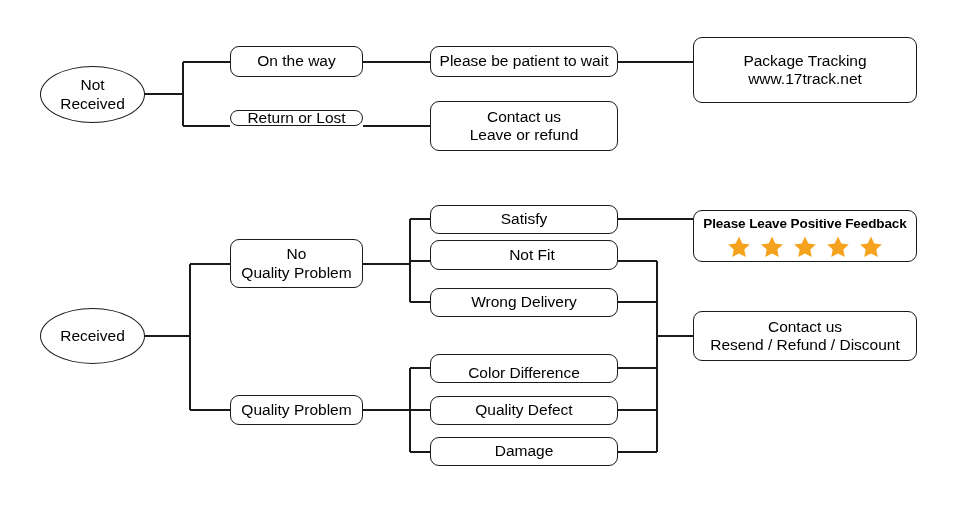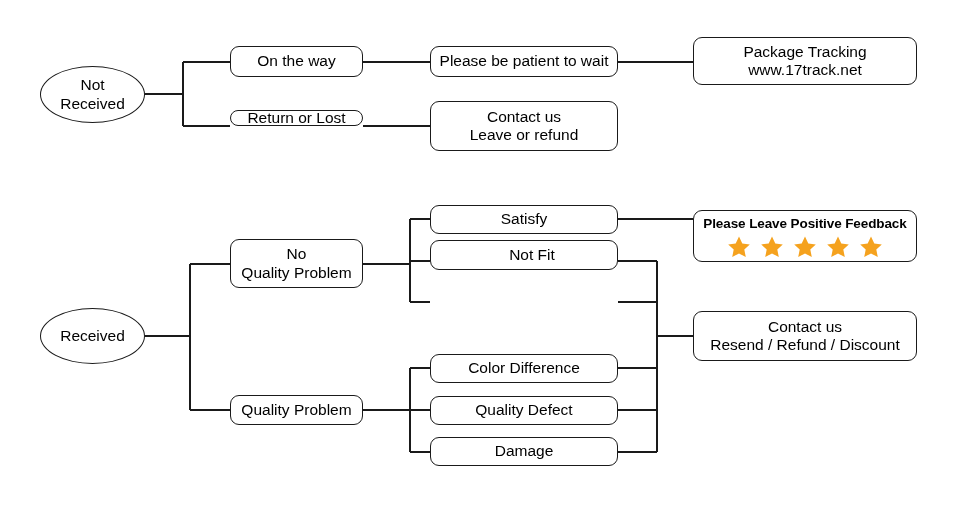--- a/index.html
+++ b/index.html
@@ -135,21 +135,21 @@
 
   <div class="node rrect fs16" style="left:430px; top:46px; width:188px; height:31px;">
     <span class="line">Please be patient to wait</span>
   </div>
 
   <div class="node rrect fs16" style="left:430px; top:101px; width:188px; height:50px;">
     <span class="line">Contact us</span>
     <span class="line">Leave or refund</span>
   </div>
 
-  <div class="node rrect fs16" style="left:693px; top:37px; width:224px; height:48px;">
+  <div class="node rrect fs16" style="left:693px; top:37px; width:224px; height:66px;">
     <span class="line">Package Tracking</span>
     <span class="line">www.17track.net</span>
   </div>
 
   <div class="node ellipse fs16" style="left:40px; top:308px; width:105px; height:56px;">
     <span class="line">Received</span>
   </div>
 
   <div class="node rrect fs16" style="left:230px; top:239px; width:133px; height:49px;">
     <span class="line">No</span>
@@ -161,22 +161,25 @@
   </div>
 
   <div class="node rrect fs16" style="left:430px; top:205px; width:188px; height:29px;">
     <span class="line">Satisfy</span>
   </div>
 
   <div class="node rrect fs16" style="left:430px; top:240px; width:188px; height:30px;padding-left:16px;">
     <span class="line">Not Fit</span>
   </div>
 
-
-  <div class="node rrect fs16" style="left:430px; top:354px; width:188px; height:29px;">
+  <div class="node rrect fs16" style="left:430px; top:288px; width:188px; height:29px;">
+    <span class="line">Wrong Delivery</span>
+  </div>
+
+  <div class="node rrect fs16" style="left:430px; top:354px; width:188px; height:29px;justify-content:flex-end;">
     <span class="line">Color Difference</span>
   </div>
 
   <div class="node rrect fs16" style="left:430px; top:396px; width:188px; height:29px;">
     <span class="line">Quality Defect</span>
   </div>
 
   <div class="node rrect fs16" style="left:430px; top:437px; width:188px; height:29px;">
     <span class="line">Damage</span>
   </div>

